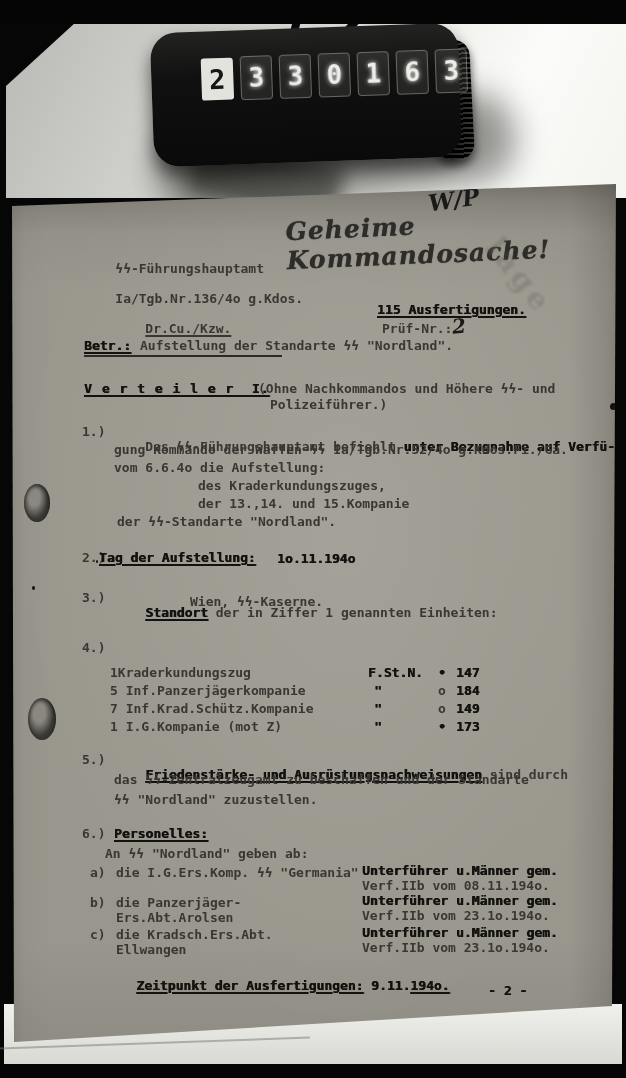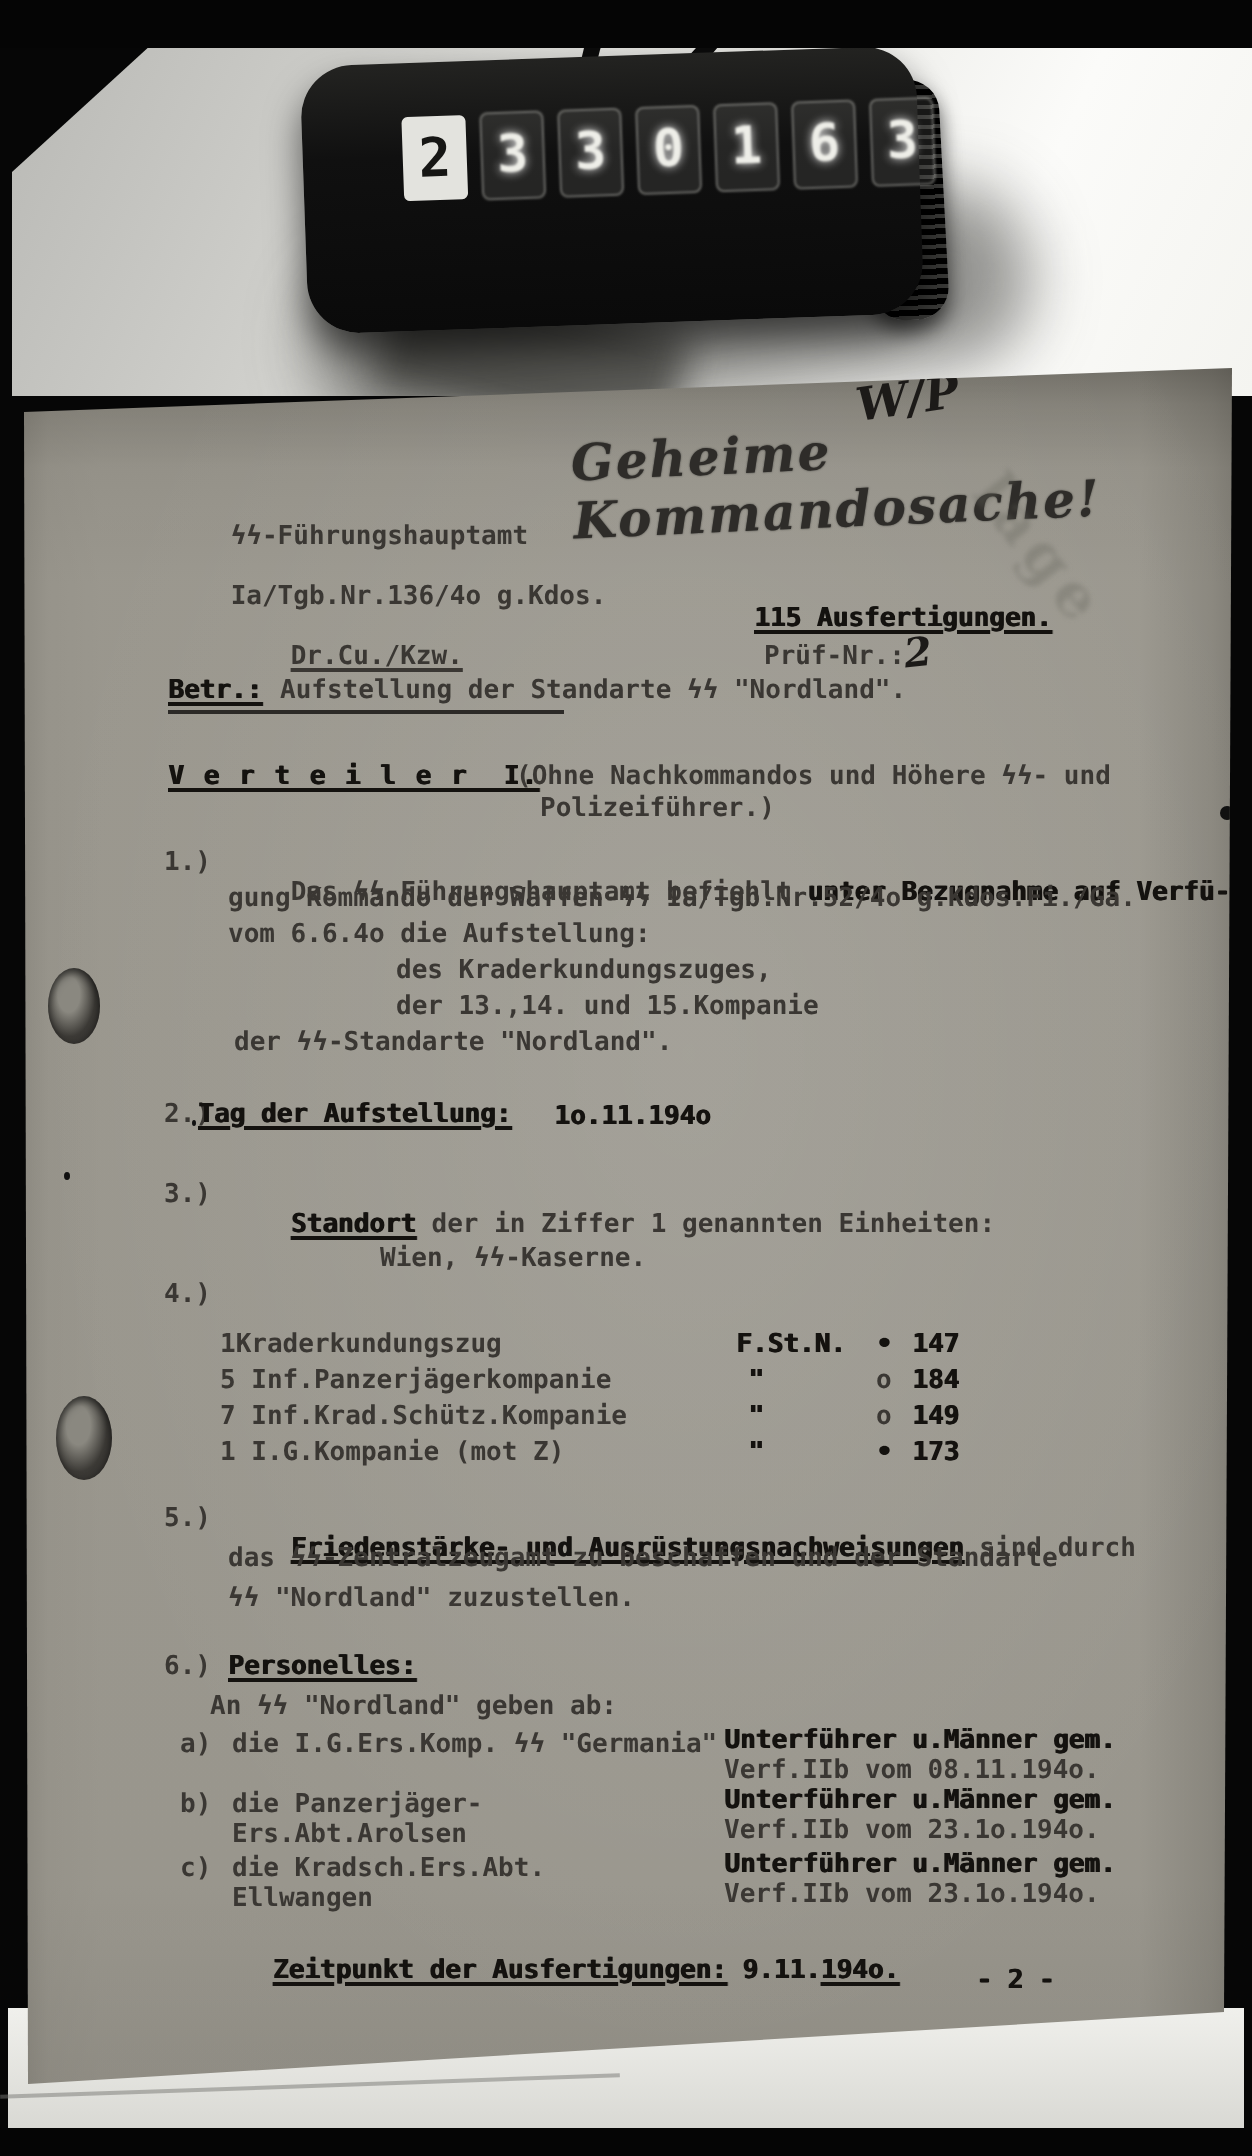--- a/index.html
+++ b/index.html
@@ -127,21 +127,21 @@
   <div class="abs t" style="left:107px;top:332px;">der ϟϟ-Standarte "Nordland".</div>
 
   <div class="abs t" style="left:72px;top:368px;">2.)</div>
   <div class="abs t u hv" style="left:89px;top:368px;">Tag der Aufstellung:</div>
   <div class="abs t hv" style="left:267px;top:369px;">1o.11.194o</div>
 
   <div class="abs t" style="left:72px;top:408px;">3.)</div>
   <div class="abs t" style="left:104px;top:408px;">
     <span class="u hv">Standort</span><span> der in Ziffer 1 genannten Einheiten:</span>
   </div>
-  <div class="abs t" style="left:180px;top:440px;text-align:center;">Wien, ϟϟ-Kaserne.</div>
+  <div class="abs t" style="left:180px;top:412px;text-align:center;">Wien, ϟϟ-Kaserne.</div>
 
   <div class="abs t" style="left:72px;top:458px;">4.)</div>
 
   <div class="abs t" style="left:100px;top:483px;">1Kraderkundungszug</div>
   <div class="abs t hv" style="left:358px;top:483px;">F.St.N.</div>
   <div class="abs t hv" style="left:428px;top:483px;">•</div>
   <div class="abs t hv" style="left:446px;top:483px;">147</div>
 
   <div class="abs t" style="left:100px;top:501px;">5 Inf.Panzerjägerkompanie</div>
   <div class="abs t hv" style="left:364px;top:501px;">"</div>

